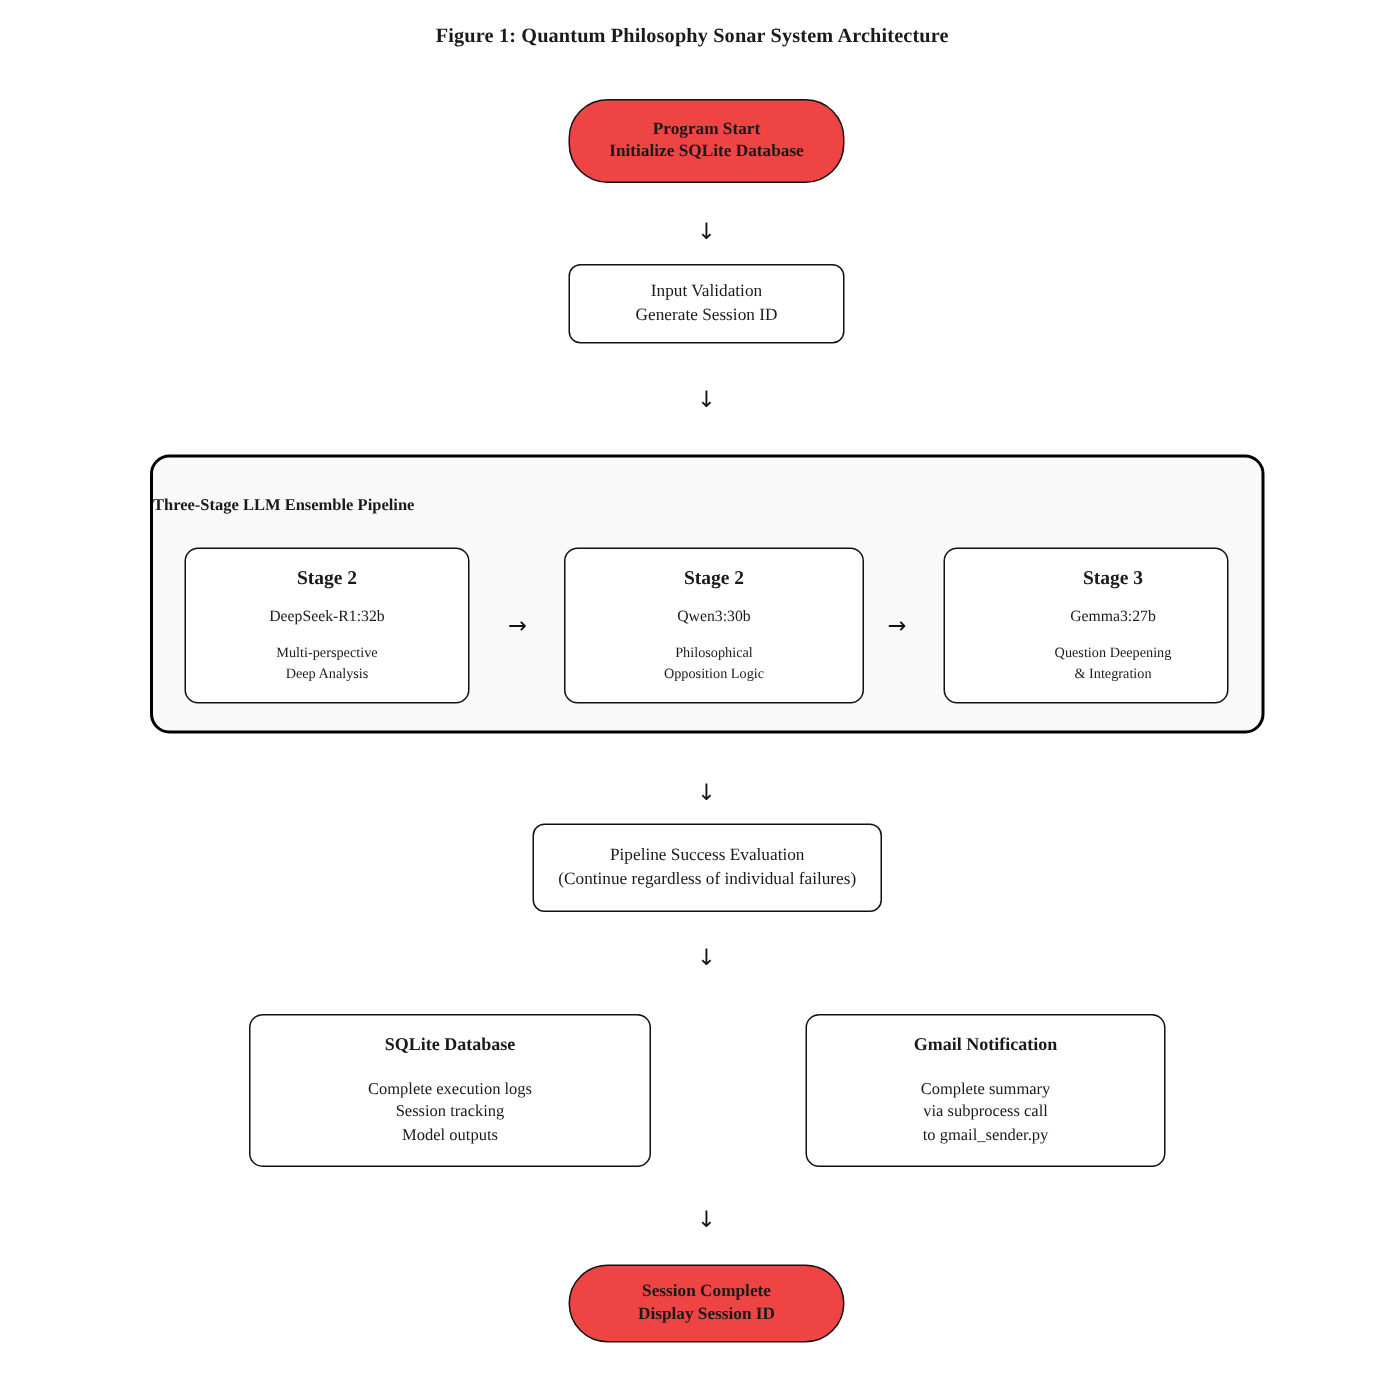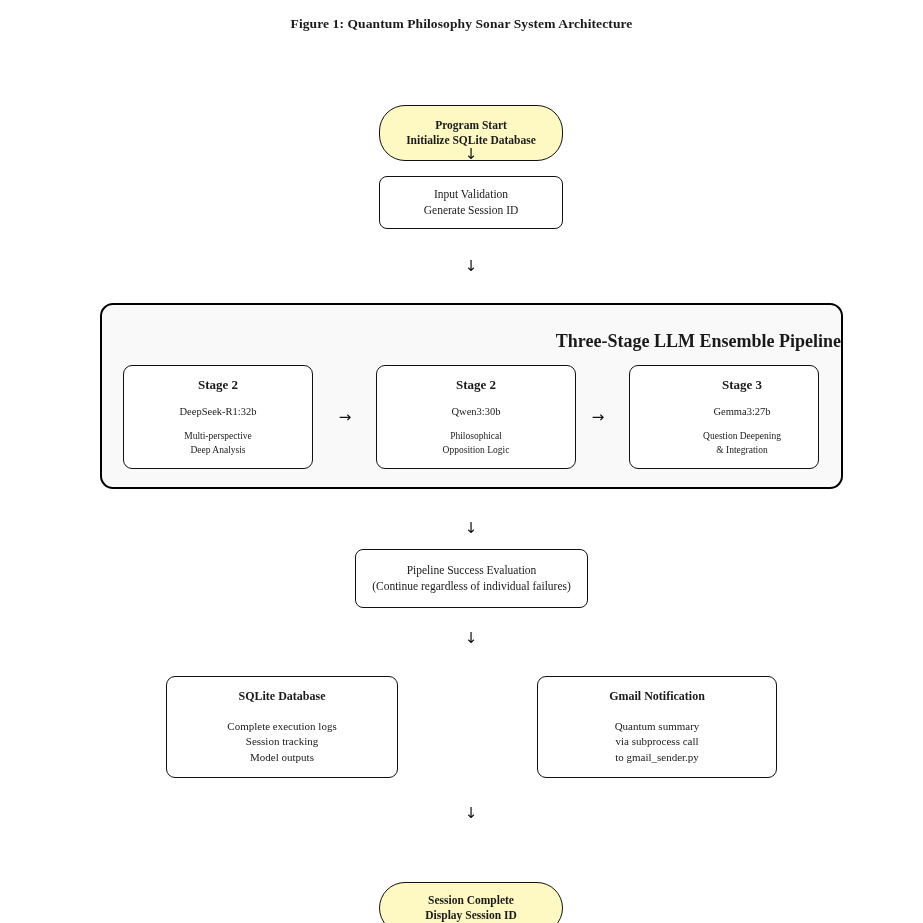--- a/index.html
+++ b/index.html
@@ -39,25 +39,24 @@
     text-align: center;
   }
   .node .ln {
     display: block;
     line-height: 1.32;
   }
 
   
   .terminal {
     border-radius: 26px;
-    background: #fef9c3;
+    background: #ef4444;
     border: 1px solid #111111;
     font-weight: bold;
     font-size: 11.5px;
-    margin-top: 39px;
   }
 
   
   .process {
     border-radius: 8px;
     font-size: 11.5px;
   }
 
   
   #pipeline-container {
@@ -65,22 +64,22 @@
     box-sizing: border-box;
     border: 2.5px solid #000000;
     border-radius: 13px;
     background: #f9f9f9;
   }
   #pipeline-title {
     position: absolute;
     top: 26px;
     left: 0;
     width: 100%;
-    text-align: right;
-    font-size: 18px;
+    text-align: left;
+    font-size: 11px;
     font-weight: bold;
   }
 
   .stage-box {
     position: absolute;
     box-sizing: border-box;
     border: 1px solid #111111;
     border-radius: 9px;
     background: #ffffff;
     display: flex;
@@ -183,30 +182,30 @@
 
 <div class="arrow-down" style="left:456px; top:521px;">↓</div>
 
 <div class="node process" style="left:355px; top:549px; width:233px; height:59px;">
   <span class="ln">Pipeline Success Evaluation</span>
   <span class="ln">(Continue regardless of individual failures)</span>
 </div>
 
 <div class="arrow-down" style="left:456px; top:631px;">↓</div>
 
-<div class="node process" style="left:166px; top:676px; width:232px; height:102px; border-radius:9px;">
+<div class="node process" style="left:166px; top:676px; width:268px; height:102px; border-radius:9px;">
   <span class="io-title">SQLite Database</span>
   <span class="io-line">Complete execution logs</span>
   <span class="io-line">Session tracking</span>
   <span class="io-line">Model outputs</span>
 </div>
 
 <div class="node process" style="left:537px; top:676px; width:240px; height:102px; border-radius:9px;">
   <span class="io-title">Gmail Notification</span>
-  <span class="io-line">Quantum summary</span>
+  <span class="io-line">Complete summary</span>
   <span class="io-line">via subprocess call</span>
   <span class="io-line">to gmail_sender.py</span>
 </div>
 
 <div class="arrow-down" style="left:456px; top:806px;">↓</div>
 
 <div class="node terminal" style="left:379px; top:843px; width:184px; height:52px;">
   <span class="ln">Session Complete</span>
   <span class="ln">Display Session ID</span>
 </div>

